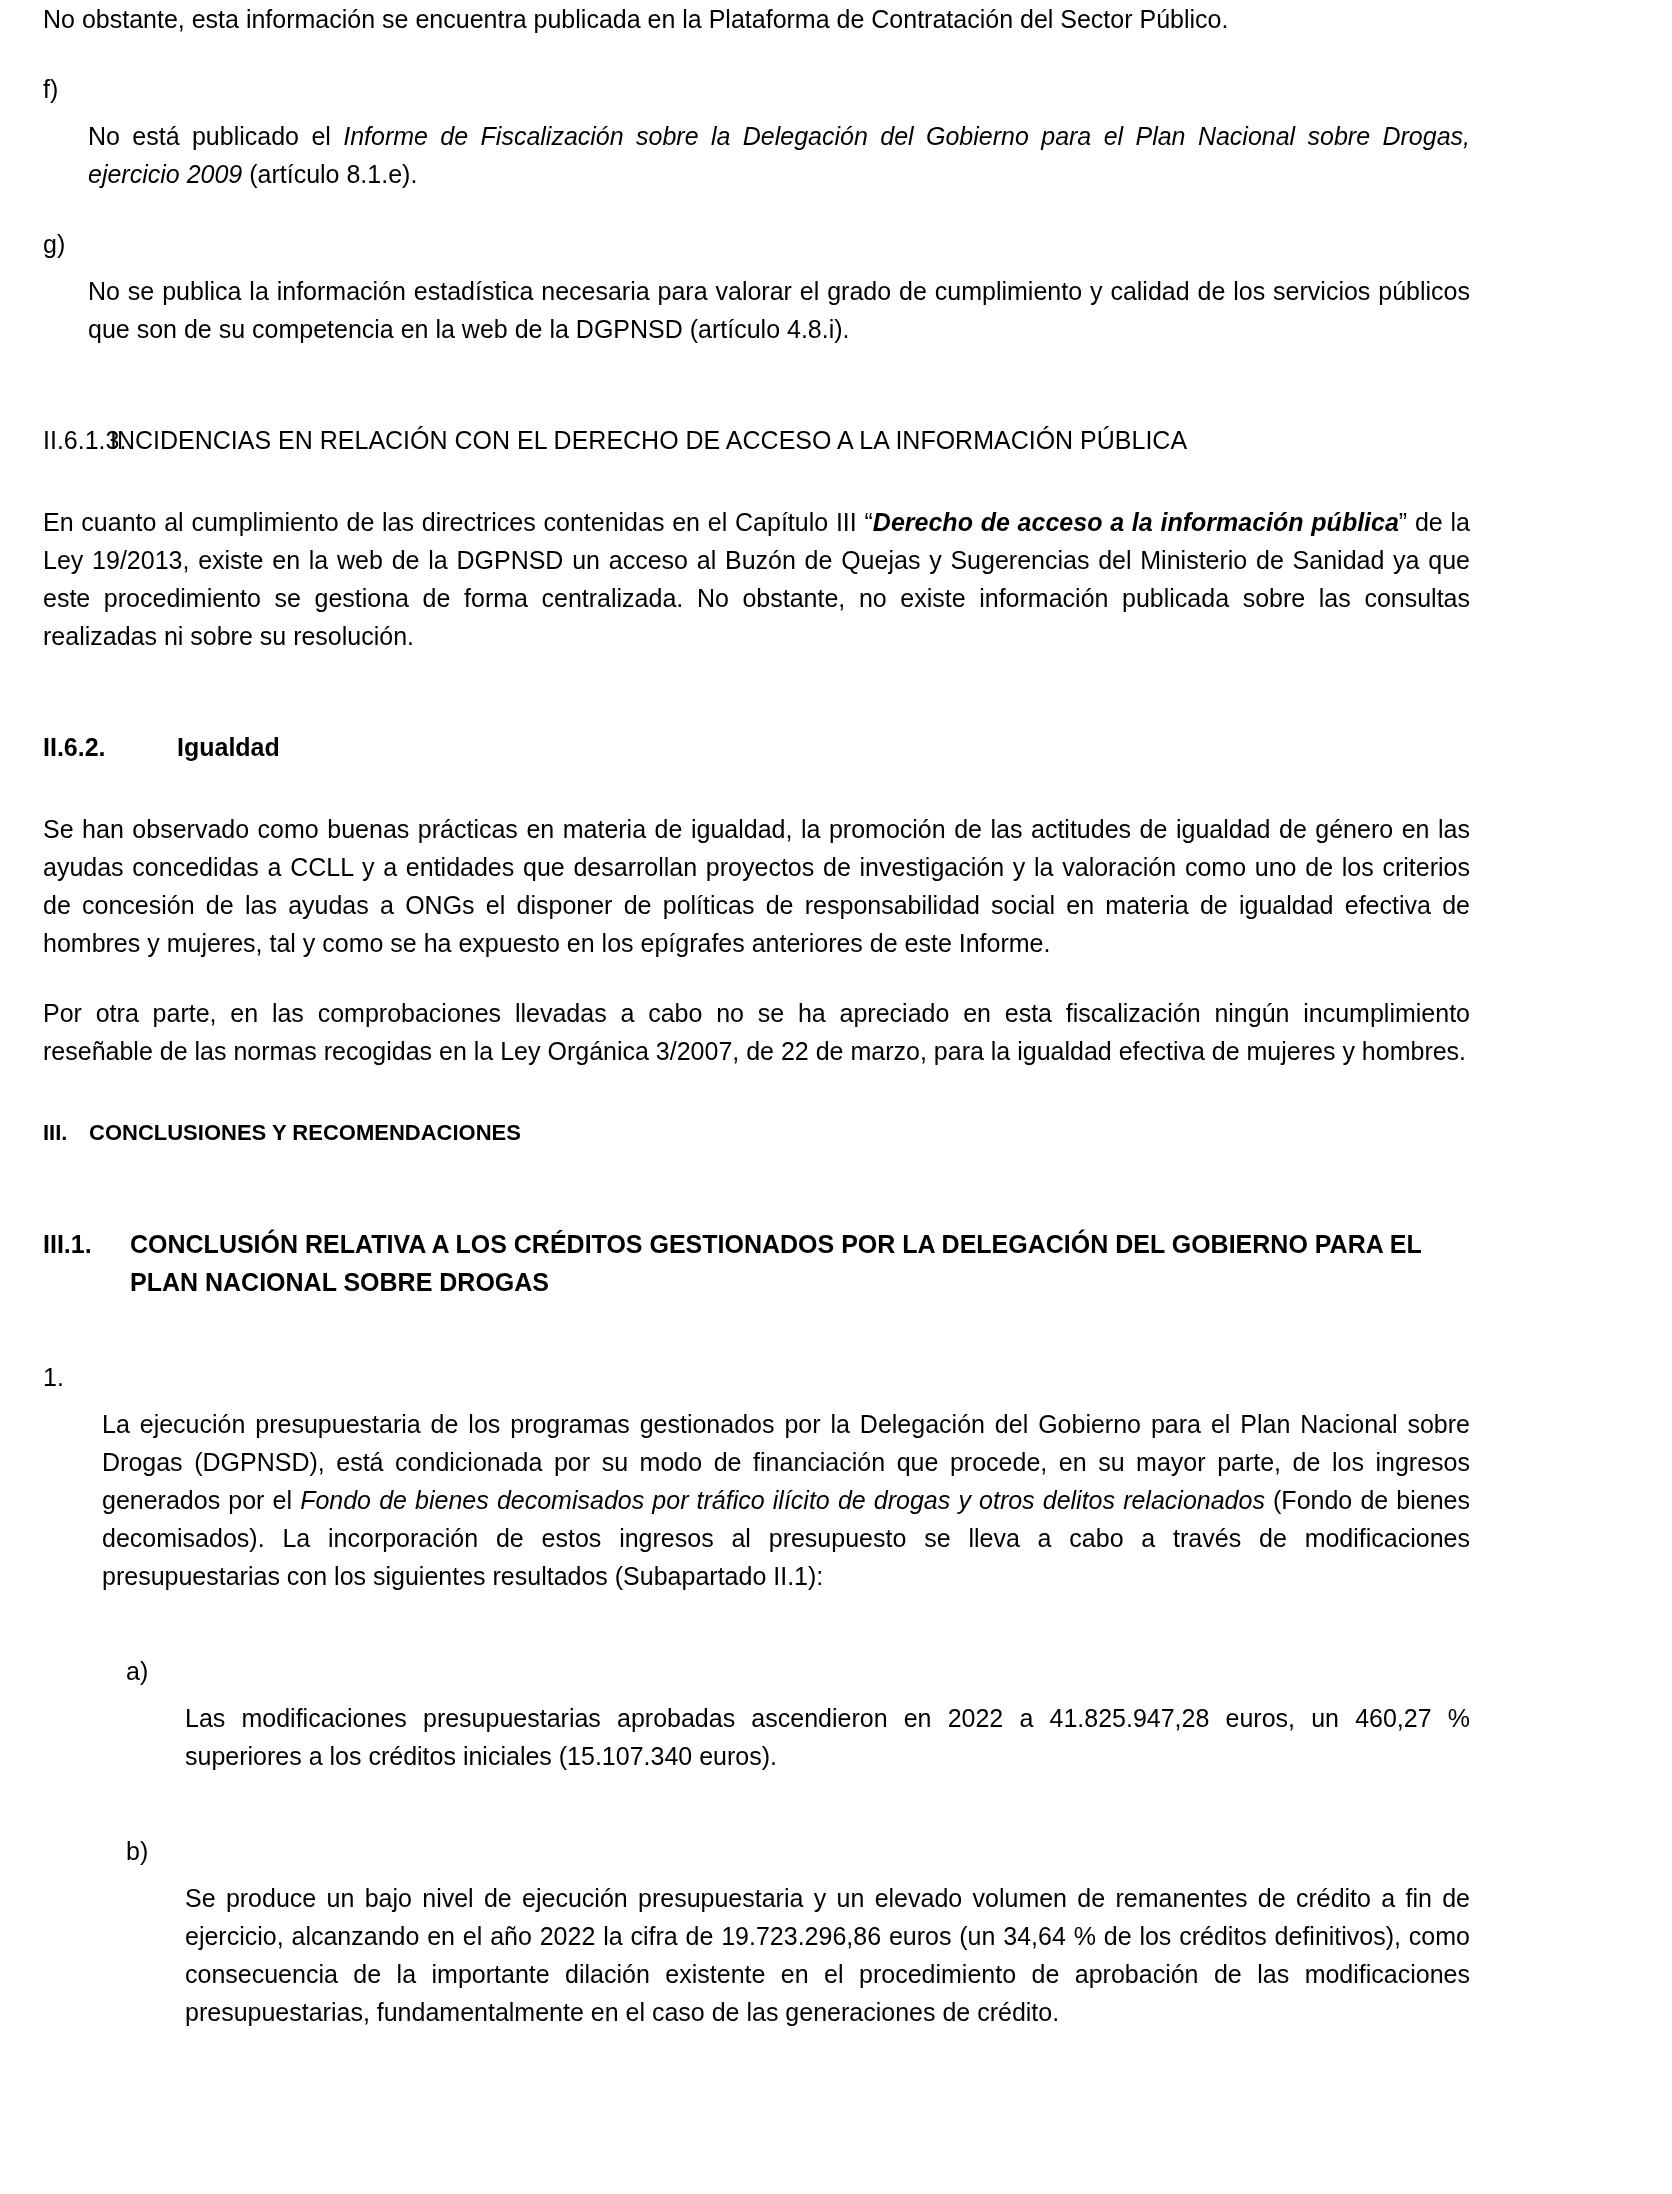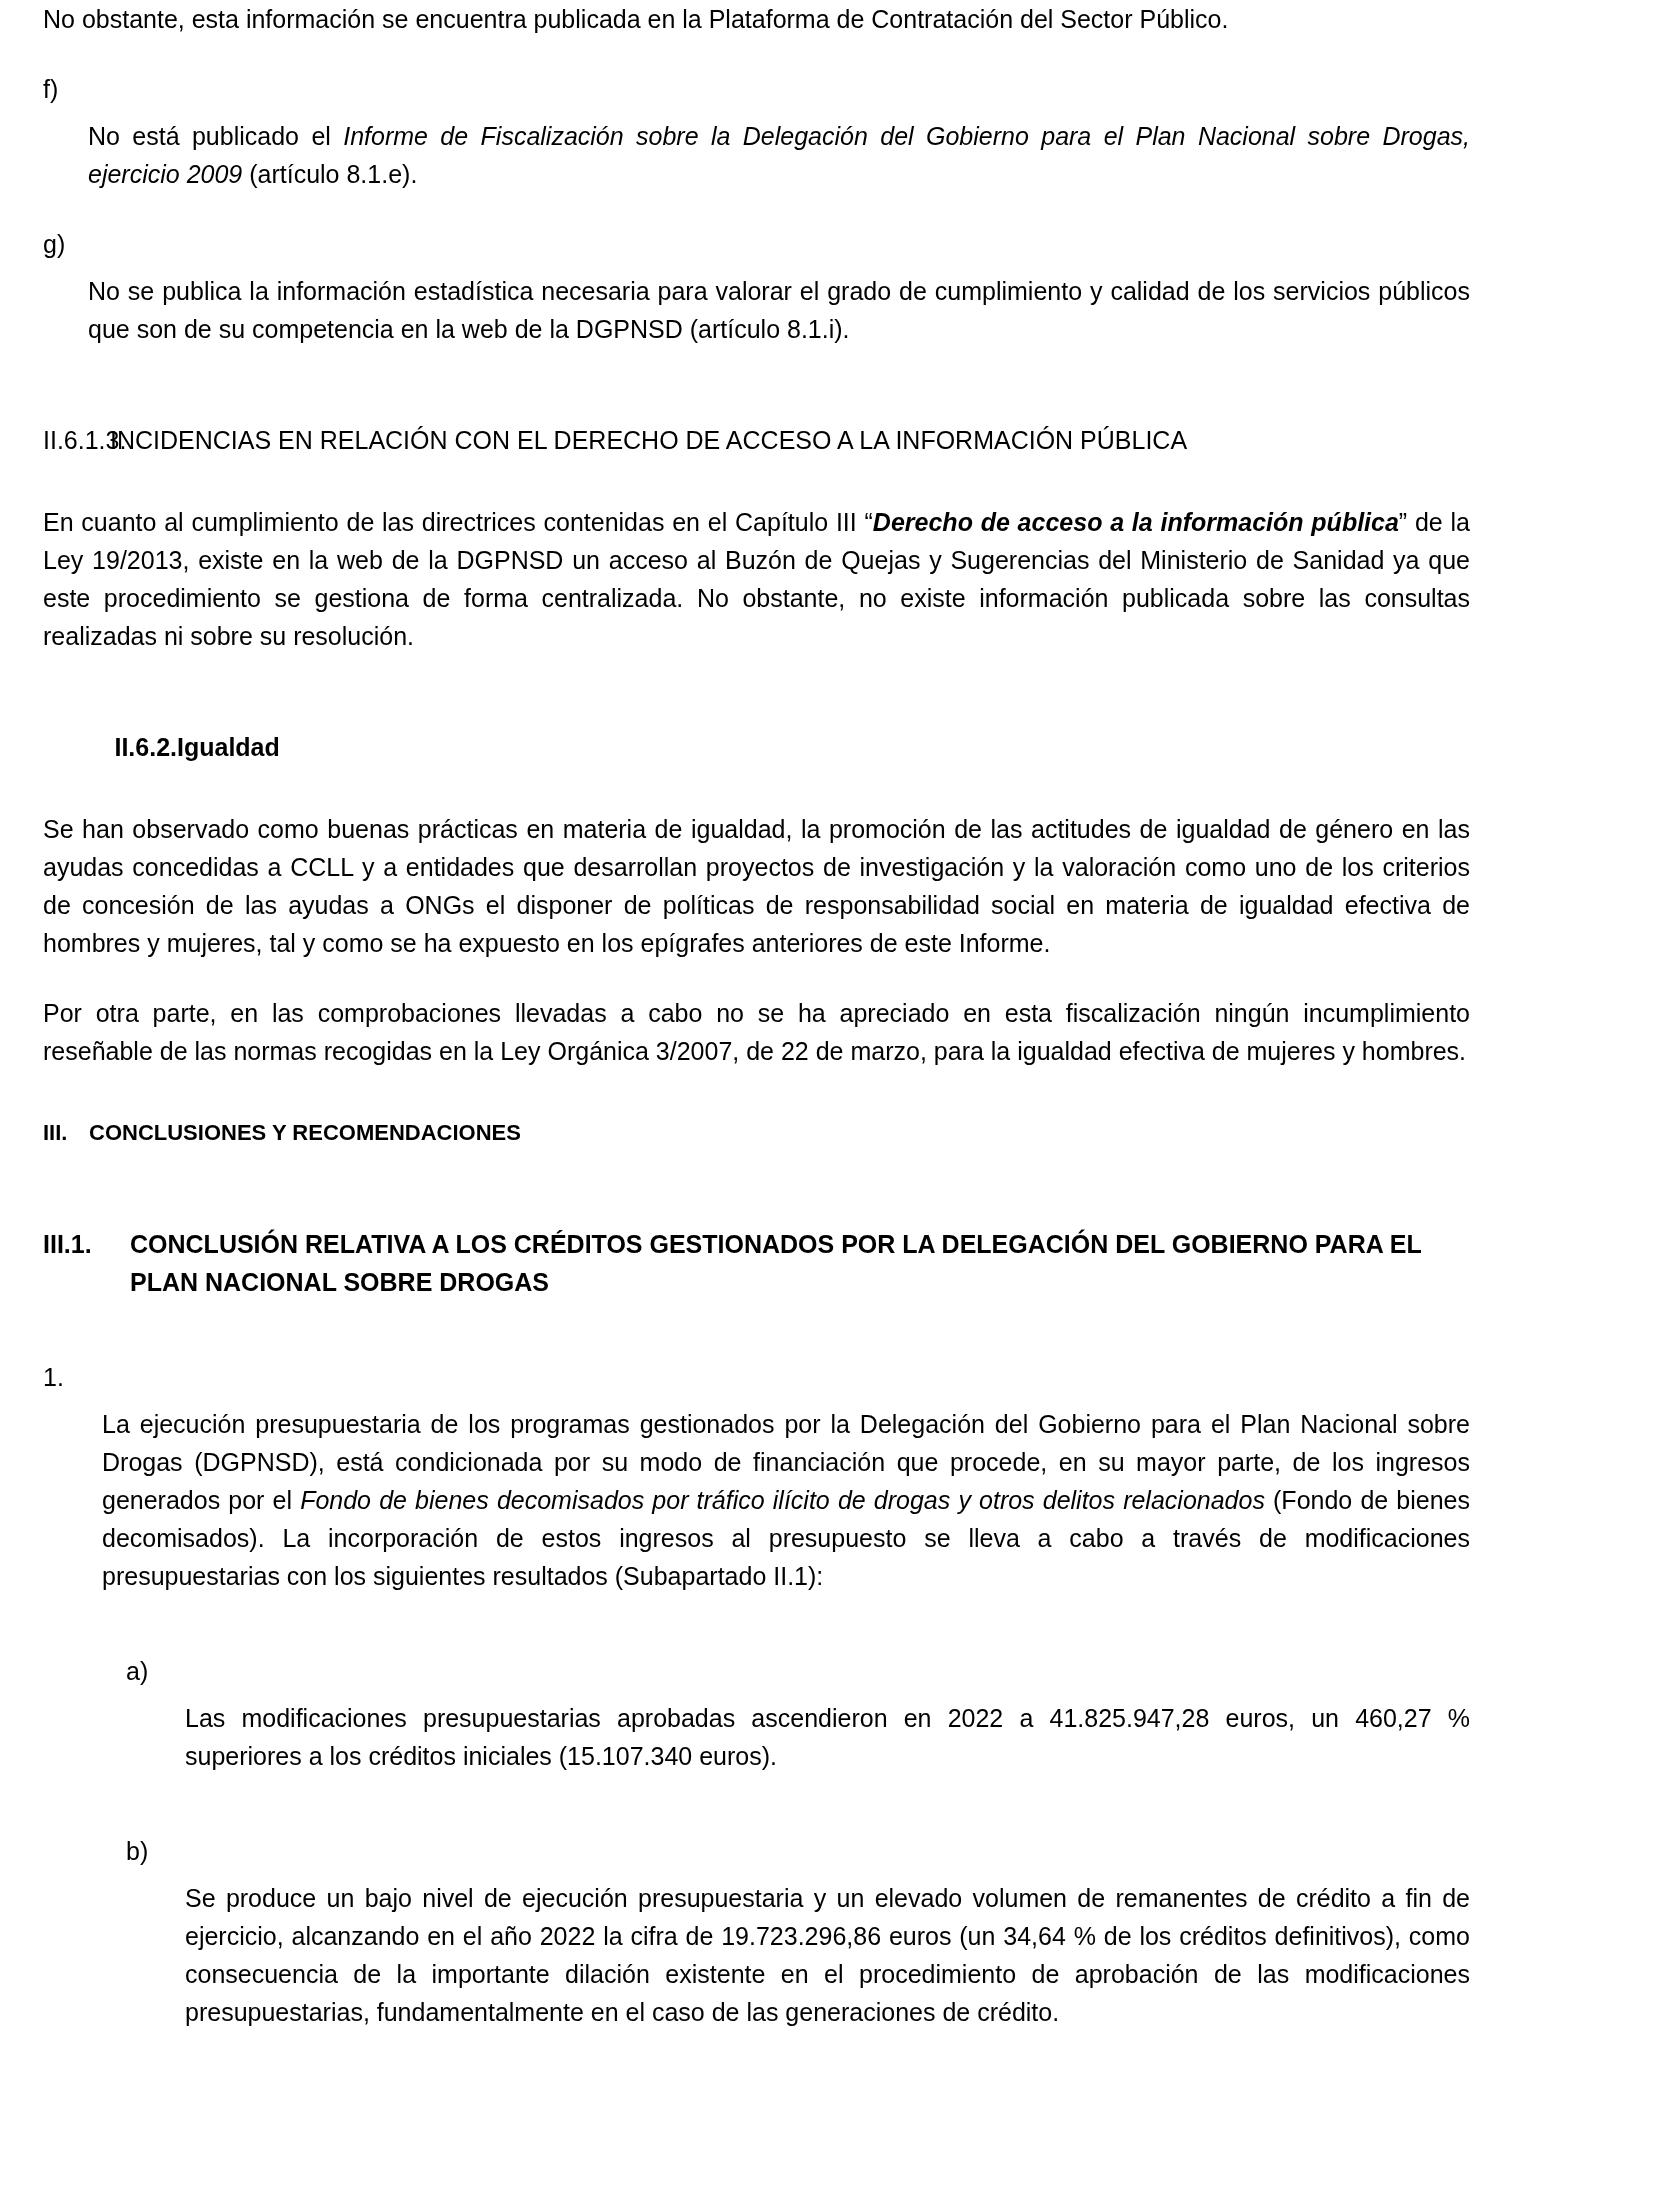--- a/index.html
+++ b/index.html
@@ -70,21 +70,21 @@
     font-size: 25px;
     line-height: 38px;
   }
   .head-row .num { flex: 0 0 auto; white-space: pre; }
   .head-row .txt { flex: 1 1 auto; }
 
   .h-sub { font-weight: normal; }
   .h-sub .num { width: 67px; }
 
   .h-bold { font-weight: bold; }
-  .h-bold .num { width: 134px; text-align: right; }
+  .h-bold .num { width: 134px; }
 
   .h-main { font-weight: bold; font-size: 22px; line-height: 38px; }
   .h-main .num { width: 46px; }
 
   .h-conc { font-weight: bold; }
   .h-conc .num { width: 59px; }
   .h-conc .txt { text-align: left; margin-left: 28px; }
 
   
   i, .it { font-style: italic; }
@@ -102,21 +102,21 @@
 
   <div class="listrow lvl-letter">
     <span class="marker">f)</span>
     <span class="body"><span>No está publicado el </span><i>Informe de Fiscalización sobre la Delegación del Gobierno para el Plan Nacional sobre Drogas, ejercicio 2009</i><span> (artículo 8.1.e).</span></span>
   </div>
 
   <div class="gap-md"></div>
 
   <div class="listrow lvl-letter">
     <span class="marker">g)</span>
-    <span class="body">No se publica la información estadística necesaria para valorar el grado de cumplimiento y calidad de los servicios públicos que son de su competencia en la web de la DGPNSD (artículo 8.1.i).</span>
+    <span class="body">No se publica la información estadística necesaria para valorar el grado de cumplimiento y calidad de los servicios públicos que son de su competencia en la web de la DGPNSD (artículo 4.8.i).</span>
   </div>
 
   <div class="gap-xxl"></div>
 
   <div class="head-row h-sub">
     <span class="num">II.6.1.3.</span>
     <span class="txt">INCIDENCIAS EN RELACIÓN CON EL DERECHO DE ACCESO A LA INFORMACIÓN PÚBLICA</span>
   </div>
 
   <div class="gap-lg"></div>

